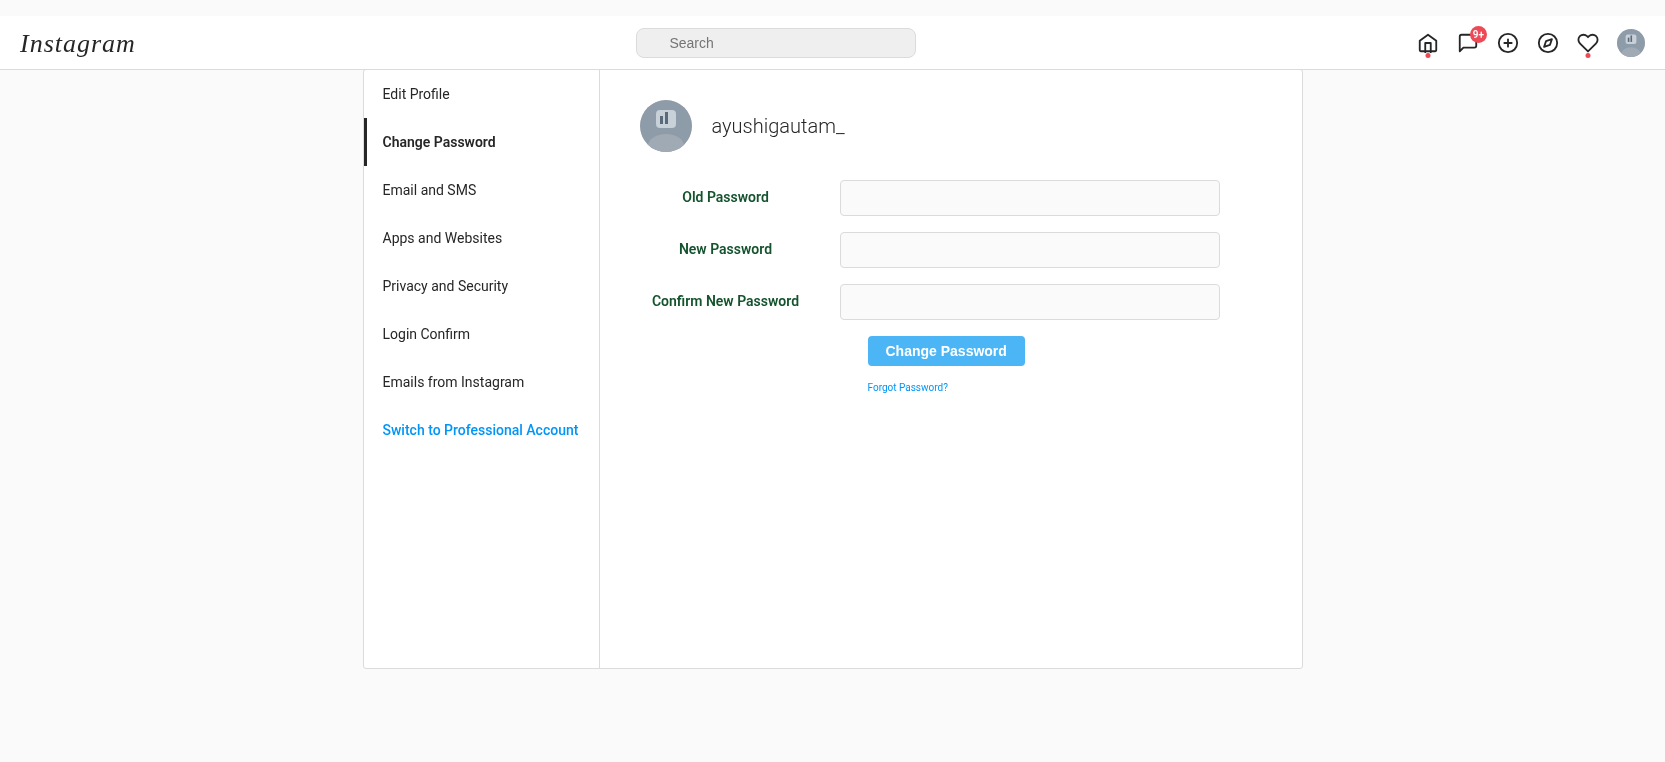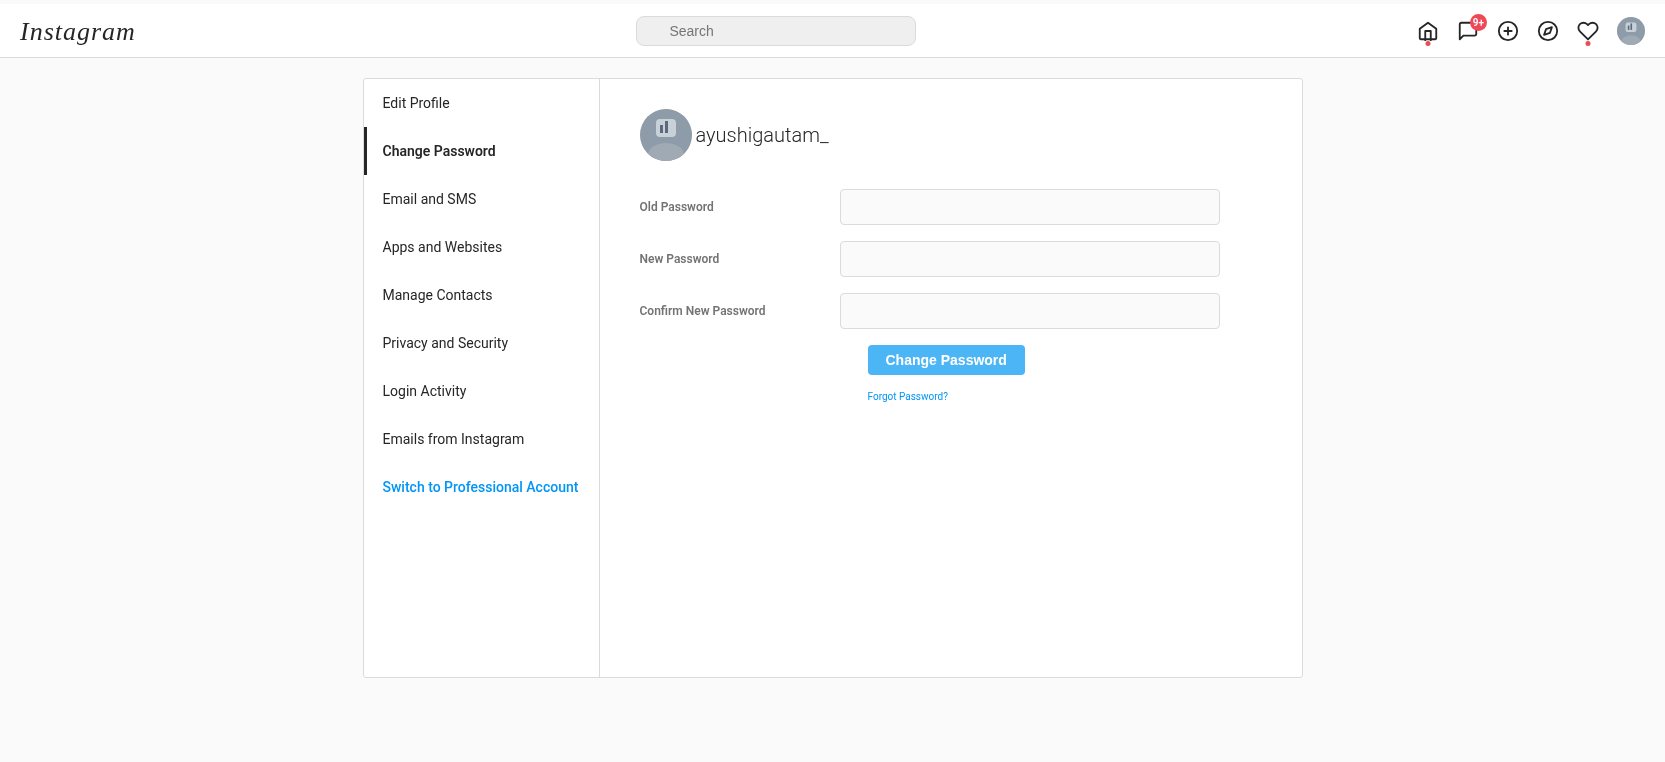--- a/index.html
+++ b/index.html
@@ -8,21 +8,21 @@
     
     .header {
       background: #fff;
       border-bottom: 1px solid #dbdbdb;
       height: 54px;
       display: flex;
       align-items: center;
       justify-content: space-between;
       padding: 0 20px;
       position: sticky;
-      top: 4px;
+      top: 16px;
       z-index: 100;
     }
     .header-logo {
       font-family: 'Billabong', cursive;
       font-size: 28px;
       font-weight: 400;
       letter-spacing: 1px;
       color: #262626;
       font-style: italic;
     }
@@ -108,21 +108,21 @@
       cursor: pointer;
     }
     .avatar-circle svg {
       width: 28px;
       height: 28px;
     }
 
     
     .main {
       max-width: 940px;
-      margin: 24px auto;
+      margin: 15px auto;
       display: flex;
     }
     .settings-card {
       background: #fff;
       border: 1px solid #dbdbdb;
       border-radius: 3px;
       display: flex;
       width: 100%;
       min-height: 600px;
     }
@@ -153,21 +153,21 @@
     
     .content {
       flex: 1;
       padding: 30px 40px;
     }
 
     
     .user-header {
       display: flex;
       align-items: center;
-      gap: 4px;
+      gap: 20px;
       margin-bottom: 28px;
     }
     .user-avatar {
       width: 52px;
       height: 52px;
       border-radius: 50%;
       background: #b2b2b2;
       overflow: hidden;
       flex-shrink: 0;
     }
@@ -183,25 +183,25 @@
 
     
     .form-row {
       display: flex;
       align-items: center;
       margin-bottom: 16px;
       gap: 0;
     }
     .form-label {
       width: 200px;
-      text-align: left;
+      text-align: center;
       padding-right: 28px;
       font-weight: 600;
-      font-size: 12px;
-      color: #737373;
+      font-size: 14px;
+      color: #14532d;
       line-height: 1.4;
     }
     .form-input {
       width: 380px;
       height: 36px;
       border: 1px solid #dbdbdb;
       border-radius: 4px;
       padding: 6px 10px;
       font-size: 14px;
       background: #fafafa;
@@ -308,27 +308,24 @@
       <div class="sidebar-item active">
         <span>Change Password</span>
       </div>
       <div class="sidebar-item">
         <span>Email and SMS</span>
       </div>
       <div class="sidebar-item">
         <span>Apps and Websites</span>
       </div>
       <div class="sidebar-item">
-        <span>Manage Contacts</span>
-      </div>
-      <div class="sidebar-item">
         <span>Privacy and Security</span>
       </div>
       <div class="sidebar-item">
-        <span>Login Activity</span>
+        <span>Login Confirm</span>
       </div>
       <div class="sidebar-item">
         <span>Emails from Instagram</span>
       </div>
       <div class="sidebar-item blue">
         <span>Switch to Professional Account</span>
       </div>
     </aside>
 
     <section class="content">

